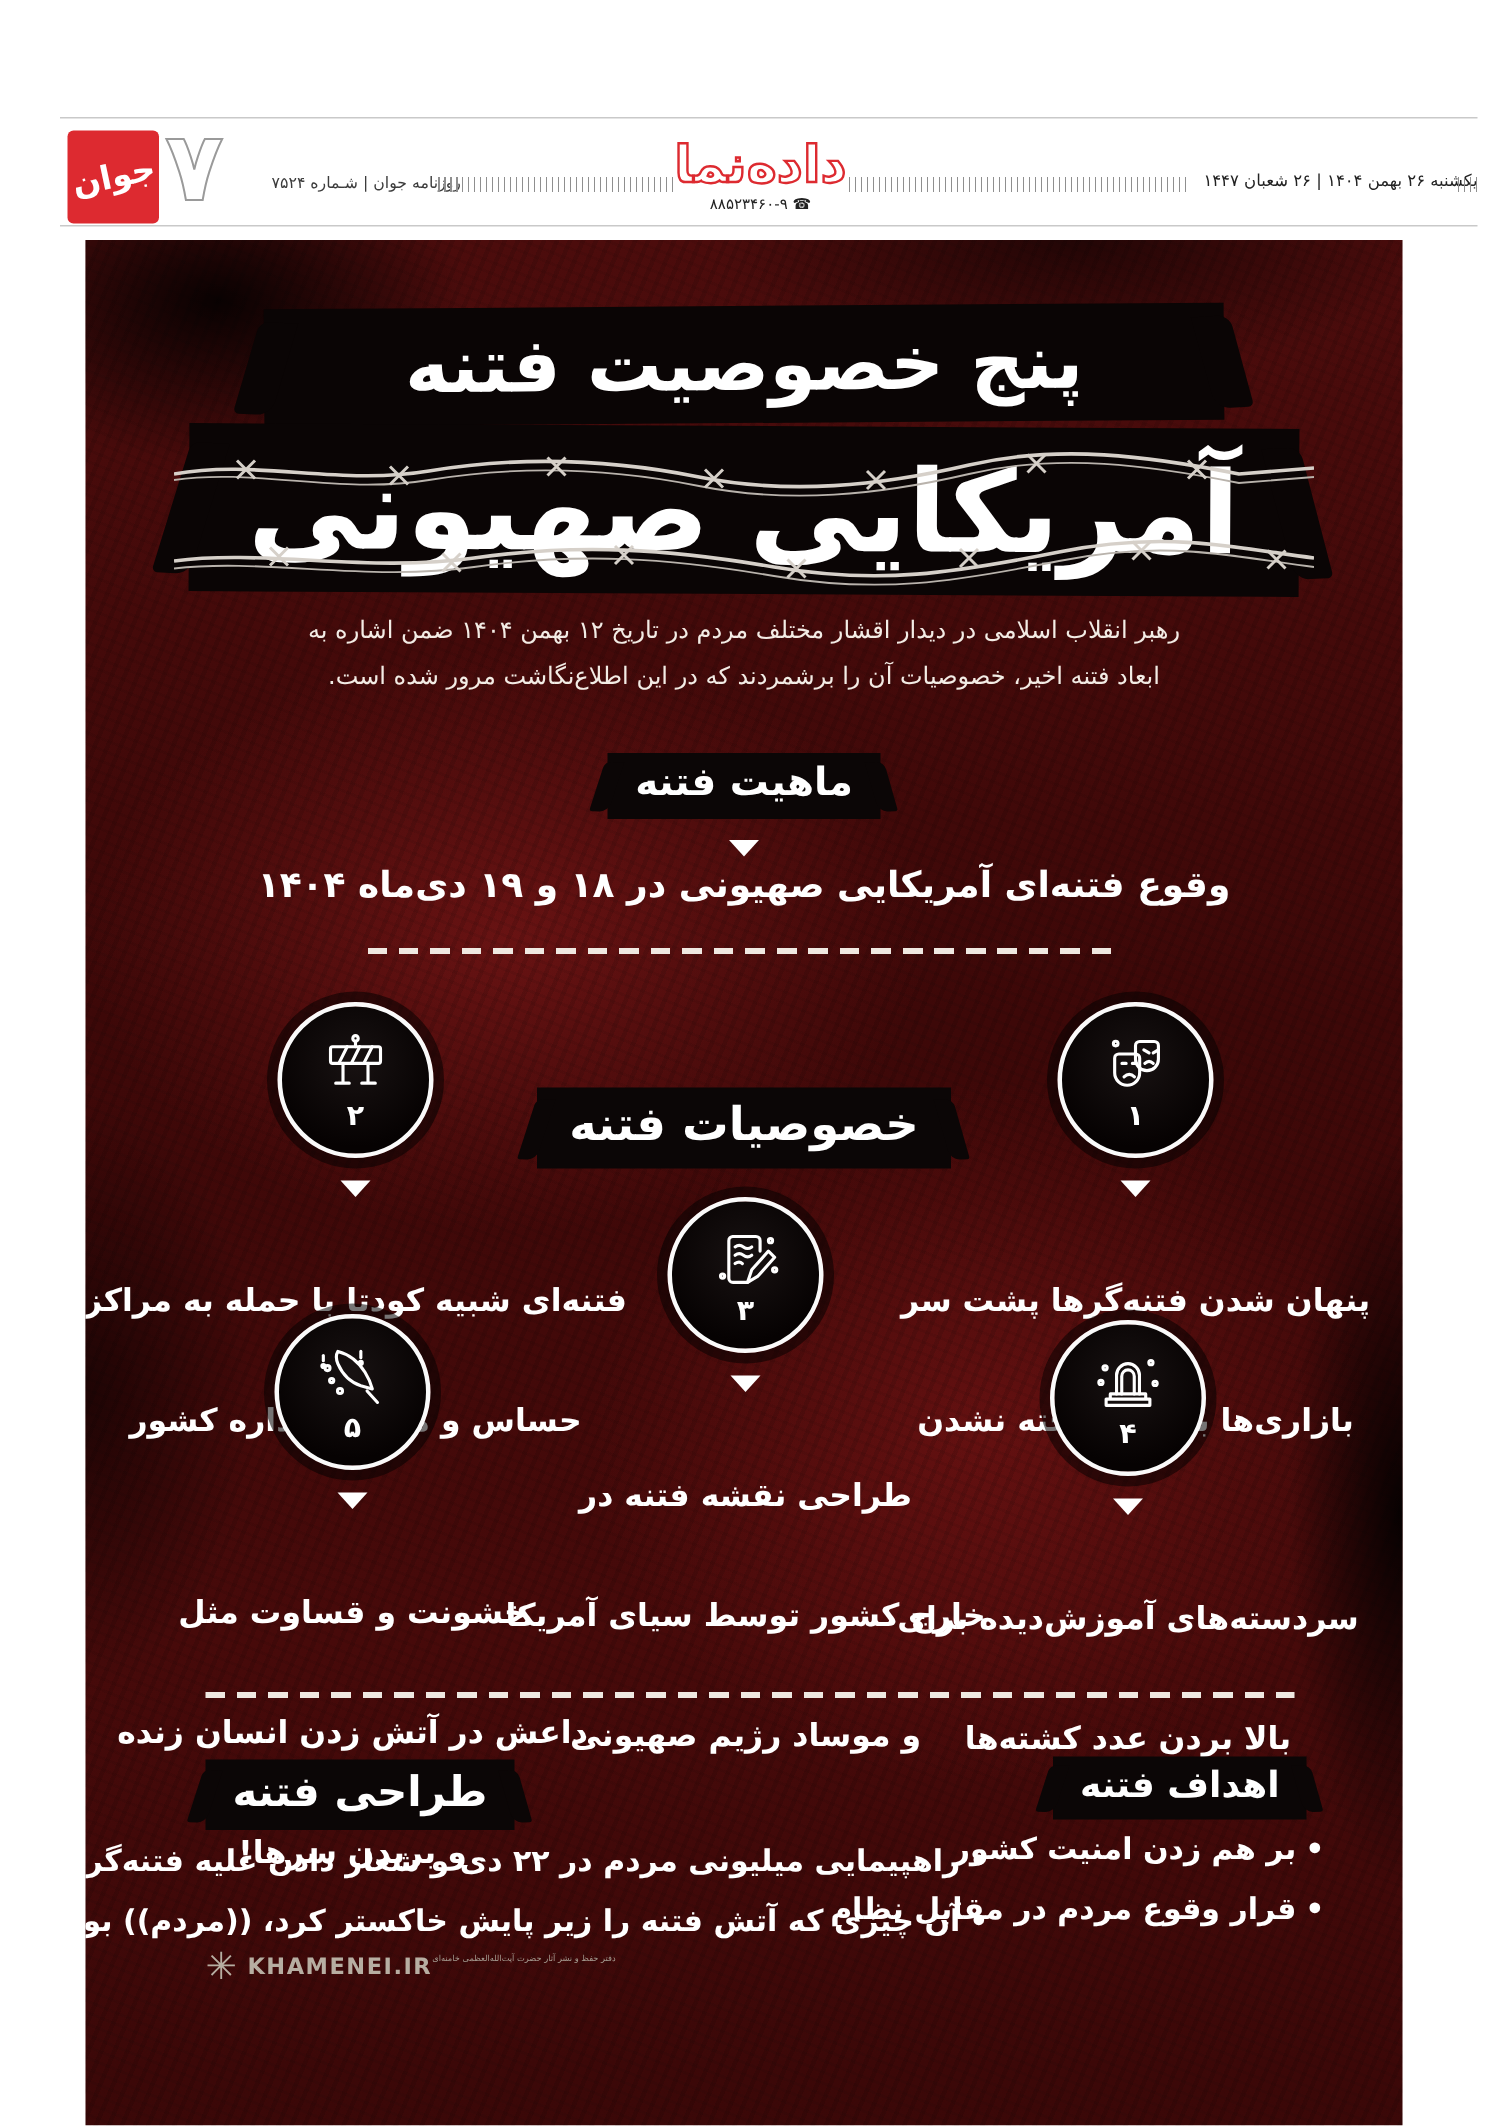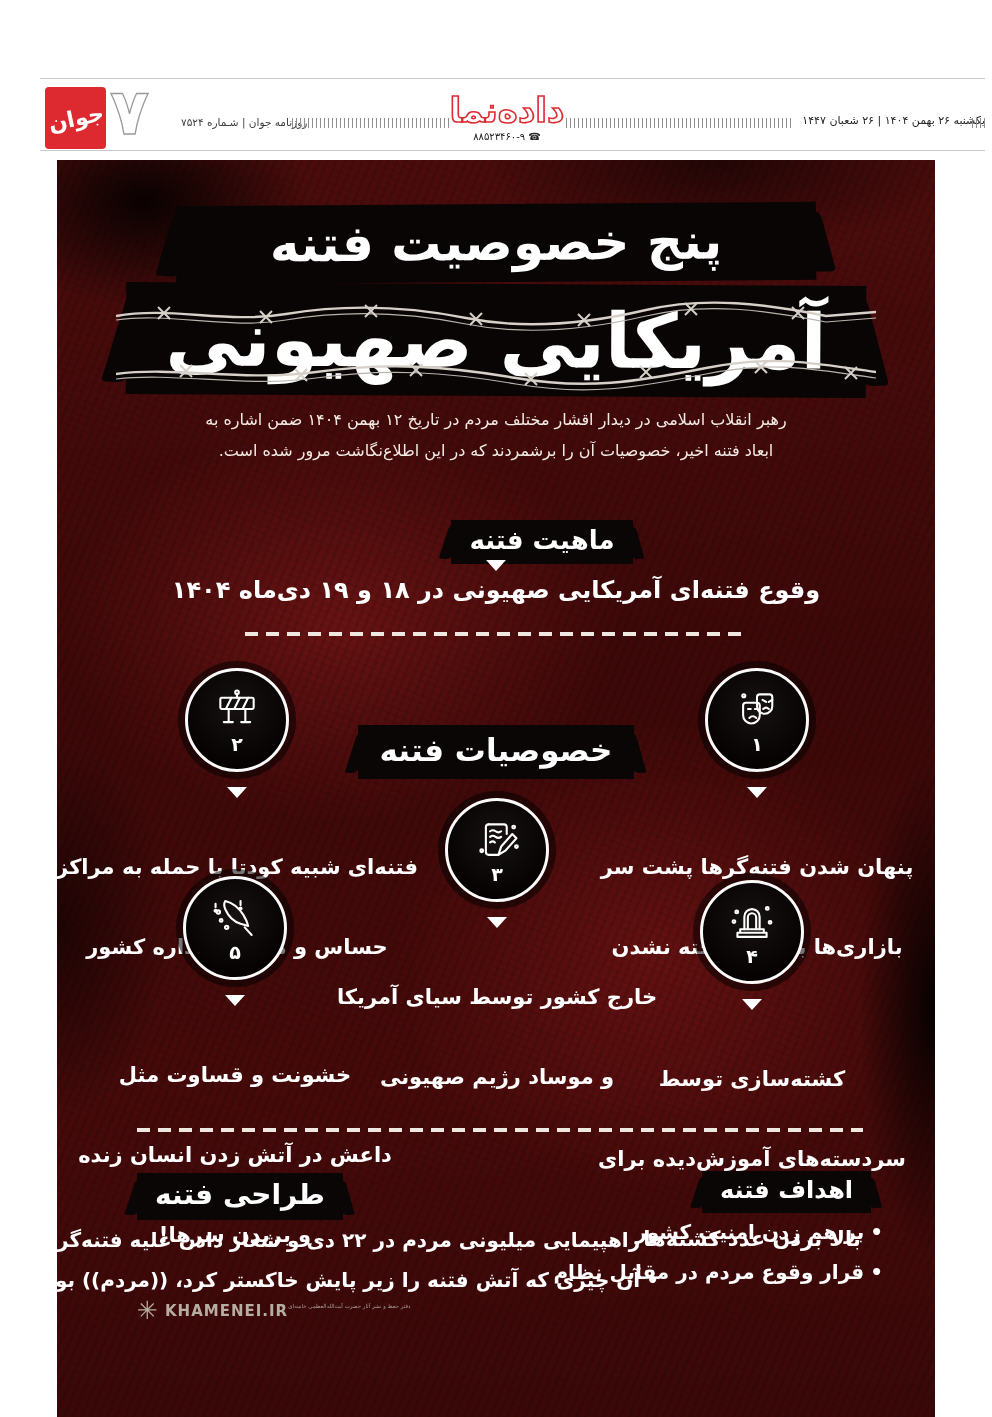--- a/index.html
+++ b/index.html
@@ -49,21 +49,21 @@
   .wire{position:absolute;left:59px;top:118px;pointer-events:none;}
   .intro{position:absolute;left:0;top:244px;width:100%;text-align:center;color:#f3ece5;
          font-size:16px;line-height:1.95;direction:rtl;}
   .intro div{white-space:nowrap;}
   .chip{display:inline-block;background:#0b0606;color:#fff;font-weight:bold;
         padding:5px 18px 9px;position:relative;white-space:nowrap;direction:rtl;}
   .chip::before,.chip::after{content:"";position:absolute;top:14%;bottom:12%;width:13px;background:#0b0606;}
   .chip::before{left:-7px;transform:skewX(-16deg) rotate(2deg);border-radius:4px 0 6px 2px;}
   .chip::after{right:-7px;transform:skewX(14deg) rotate(-2deg);border-radius:0 5px 2px 6px;}
   .cwrap{position:absolute;width:100%;text-align:center;}
-  .nature-chip{top:360px;padding-left:46px;} .nature-chip .chip{font-size:26px;}
+  .nature-chip{top:342px;} .nature-chip .chip{font-size:26px;}
   .tri{width:0;height:0;border-left:10px solid transparent;border-right:10px solid transparent;
        border-top:11px solid #fff;}
   .tri-nature{position:absolute;left:50%;top:400px;transform:translateX(-50%);}
   .nature-text{position:absolute;left:0;top:416px;width:100%;text-align:center;color:#fff;
                font-size:24px;font-weight:bold;direction:rtl;white-space:nowrap;}
   .dash{position:absolute;height:4px;
         background:repeating-linear-gradient(90deg,#efe8e1 0 13px,transparent 13px 21px);}
   .dash1{left:188px;top:472px;width:502px;}
   .dash2{left:80px;top:968px;width:726px;}
   .feat-head{top:536px;} .feat-head .chip{font-size:31px;padding:7px 22px 11px;margin-top:29px;}
@@ -213,41 +213,41 @@
           <path d="M26,22 q4,-3 8,0 q4,3 8,0 M26,30 q4,-3 8,0 q4,3 8,0 M26,38 q4,-3 7,0"></path>
           <path d="M38,56 l4,-12 L58,26 l6,6 L48,50 z"></path>
           <circle cx="60" cy="16" r="2"></circle>
             <circle cx="64" cy="44" r="2"></circle>
             <circle cx="14" cy="50" r="2"></circle>
         </svg>
         <div class="num">۳</div>
       </div>
       <div class="tri"></div>
       <div class="ftext">
+        <div>طراحی نقشه فتنه در</div>
         <div>خارج کشور توسط سیای آمریکا</div>
         <div>و موساد رژیم صهیونی</div>
       </div>
     </div>
 
     <div class="feat f4">
       <div class="circ">
         <svg class="icon" width="54" height="50" viewBox="0 0 72 72">
           <path d="M25,45 V27 a11,11 0 0 1 22,0 v18"></path>
           <path d="M30,45 V28 a6,6 0 0 1 12,0 v17"></path>
           <path d="M19,45 h34 v5 h-34 z M15,50 h42 v6 h-42 z"></path>
           <circle cx="14" cy="20" r="2"></circle>
             <circle cx="58" cy="15" r="2"></circle>
           <circle cx="10" cy="34" r="2"></circle>
             <circle cx="62" cy="35" r="2"></circle>
         </svg>
         <div class="num">۴</div>
       </div>
       <div class="tri"></div>
       <div class="ftext">
-        <div>کشته‌سازی توسط</div>
         <div>سردسته‌های آموزش‌دیده برای</div>
         <div>بالا بردن عدد کشته‌ها</div>
       </div>
     </div>
 
     <div class="feat f5">
       <div class="circ">
         <svg class="icon" width="54" height="50" viewBox="0 0 72 72">
           <path d="M22,10 q16,4 26,20 q5,8 7,16 l-11,-3 q-15,-5 -22,-21 q-3,-7 0,-12 z"></path>
           <path d="M50,48 l10,11"></path>

